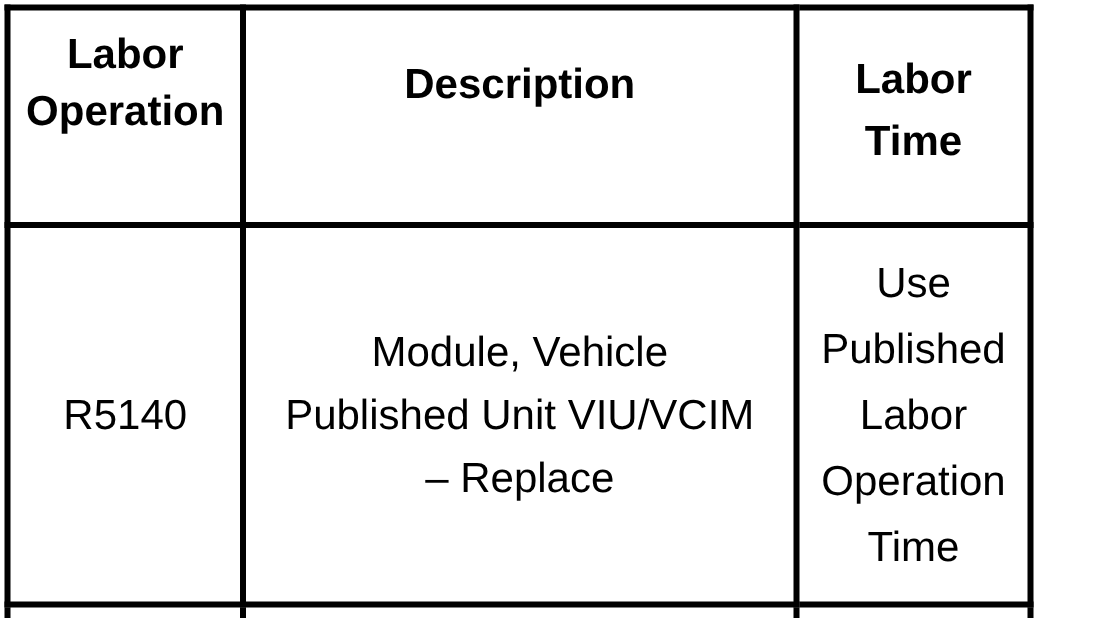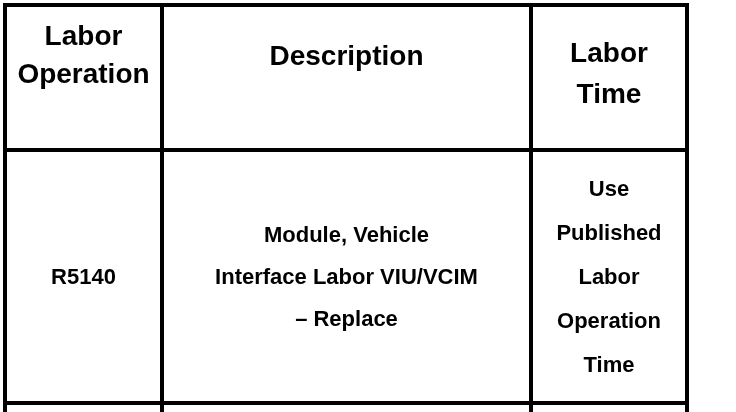--- a/index.html
+++ b/index.html
@@ -47,22 +47,22 @@
     vertical-align: top;
     line-height: 38px;
   }
   th.col-op   { padding-top: 10px; }
   th.col-desc { padding-top: 30px; }
   th.col-time { padding-top: 25px; line-height: 41px; }
 
   
   tr.data-row { height: 253px; }
   .labor-table td {
-    font-size: 22px;
-    font-weight: bold;
+    font-size: 28px;
+    font-weight: normal;
     vertical-align: middle;
   }
   td.cell-desc { line-height: 42px; }
   td.cell-time { line-height: 44px; }
 
   
   tr.clipped-row { height: 40px; }
 </style>
 </head>
 <body>
@@ -75,21 +75,21 @@
 Operation</th>
         <th class="col-desc">Description</th>
         <th class="col-time">Labor
 Time</th>
       </tr>
     </thead>
     <tbody>
       <tr class="data-row">
         <td class="col-op cell-op">R5140</td>
         <td class="col-desc cell-desc">Module, Vehicle
-Interface Labor VIU/VCIM
+Published Unit VIU/VCIM
 – Replace</td>
         <td class="col-time cell-time">Use
 Published
 Labor
 Operation
 Time</td>
       </tr>
       <tr class="clipped-row">
         <td class="col-op"></td>
         <td class="col-desc"></td>

